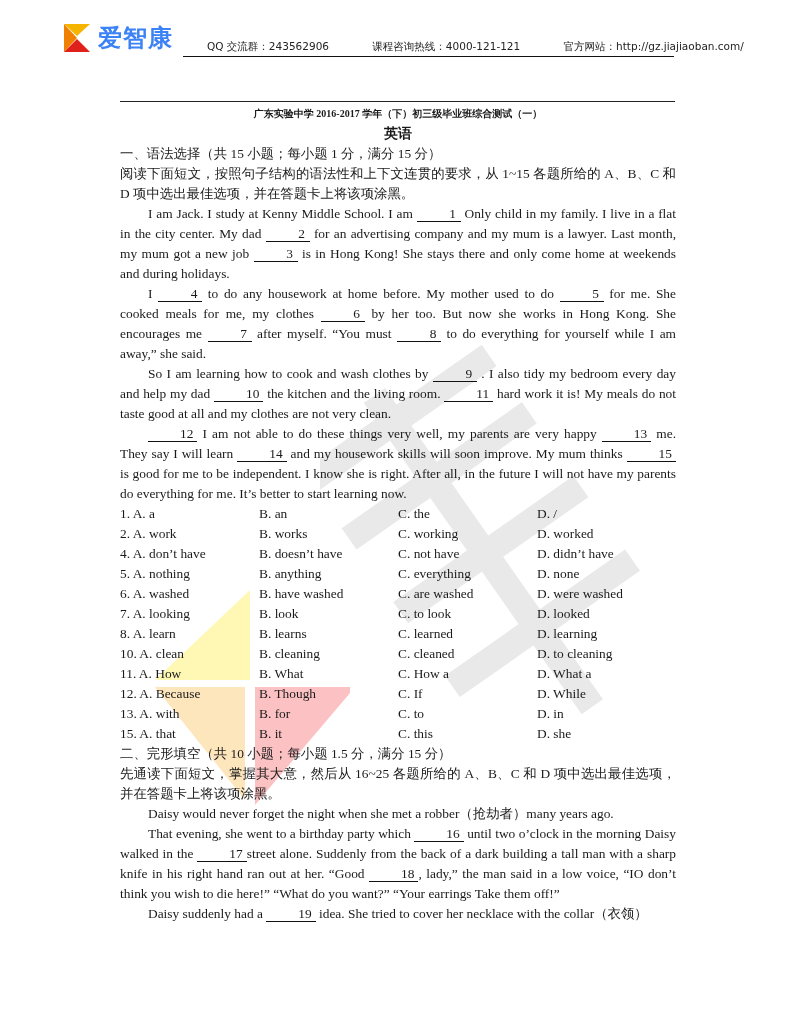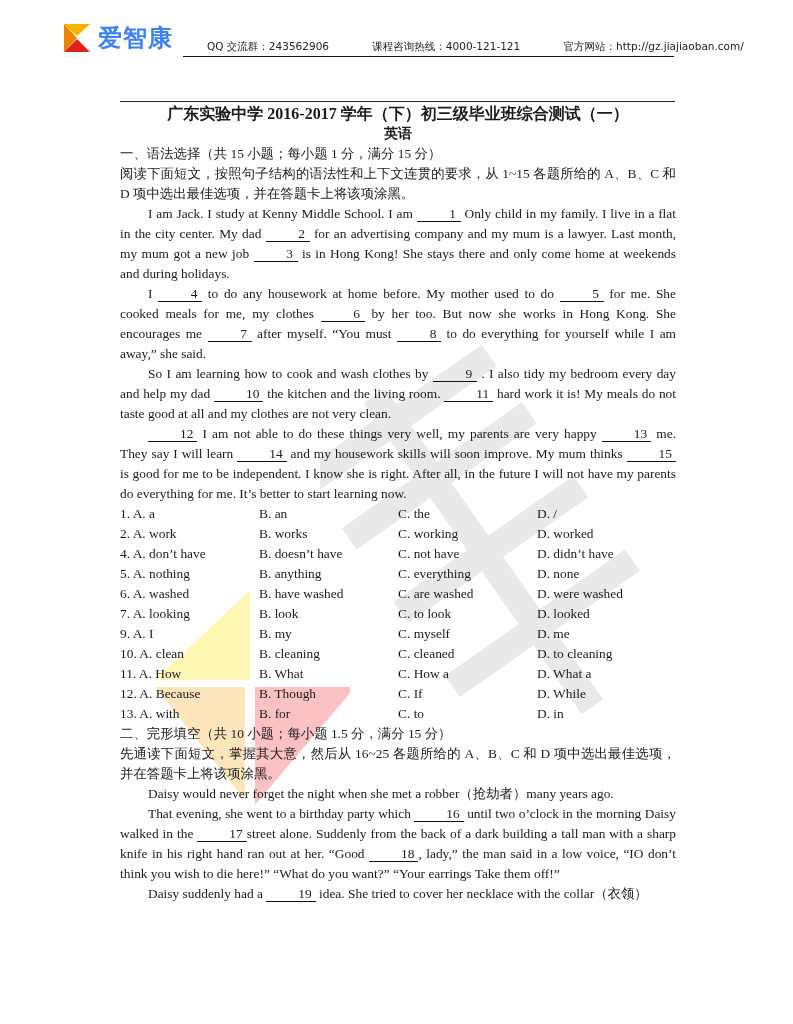--- a/index.html
+++ b/index.html
@@ -8,21 +8,21 @@
   .header { position:absolute; left:62px; top:18px; width:620px; height:40px; }
   .logo-mark { position:absolute; left:0; top:4px; width:30px; height:32px; }
   .logo-text { position:absolute; left:36px; top:2px; font-family:"DejaVu Sans", sans-serif;
                font-size:24px; font-weight:bold; color:#3b82f6; letter-spacing:1px; line-height:36px; }
   .header-info { position:absolute; left:121px; top:20px; width:491px; height:18px;
                  border-bottom:1.5px solid #111; font-family:"DejaVu Sans", sans-serif;
                  font-size:10.5px; line-height:16px; color:#222; white-space:nowrap; }
   .header-info span { margin-right:16px;margin-left:24px; }
   .top-rule { position:absolute; left:120px; top:101px; width:555px; border-top:1px solid #222; }
   .content { position:absolute; left:120px; top:104px; width:556px; font-size:13.4px; line-height:20px; }
-  .title { text-align:center; font-weight:bold; font-size:16px; line-height:20px; }
+  .title { text-align:center; font-weight:bold; font-size:10px; line-height:20px; }
   .subtitle { text-align:center; font-weight:bold; font-size:14px; line-height:20px; }
   .p { text-align:justify; }
   .indent { text-indent:28px; }
   .blank { display:inline-block; border-bottom:1px solid #111; min-width:36px; text-align:center; line-height:15px; padding:0 4px; }
   .opt-row { display:flex; height:20px; }
   .opt { width:140px; white-space:nowrap; }
   .watermark { position:absolute; pointer-events:none; }
 </style>
 </head>
 <body>
@@ -109,24 +109,24 @@
         <div class="opt">C. are washed</div>
         <div class="opt">D. were washed</div>
       </div>
       <div class="opt-row">
         <div class="opt">7. A. looking</div>
         <div class="opt">B. look</div>
         <div class="opt">C. to look</div>
         <div class="opt">D. looked</div>
       </div>
       <div class="opt-row">
-        <div class="opt">9. A. I</div>
-        <div class="opt">B. my</div>
-        <div class="opt">C. myself</div>
-        <div class="opt">D. me</div>
+        <div class="opt">8. A. learn</div>
+        <div class="opt">B. learns</div>
+        <div class="opt">C. learned</div>
+        <div class="opt">D. learning</div>
       </div>
       <div class="opt-row">
         <div class="opt">10. A. clean</div>
         <div class="opt">B. cleaning</div>
         <div class="opt">C. cleaned</div>
         <div class="opt">D. to cleaning</div>
       </div>
       <div class="opt-row">
         <div class="opt">11. A. How</div>
         <div class="opt">B. What</div>
@@ -138,20 +138,26 @@
         <div class="opt">B. Though</div>
         <div class="opt">C. If</div>
         <div class="opt">D. While</div>
       </div>
       <div class="opt-row">
         <div class="opt">13. A. with</div>
         <div class="opt">B. for</div>
         <div class="opt">C. to</div>
         <div class="opt">D. in</div>
       </div>
+      <div class="opt-row">
+        <div class="opt">15. A. that</div>
+        <div class="opt">B. it</div>
+        <div class="opt">C. this</div>
+        <div class="opt">D. she</div>
+      </div>
     </div>
 
   <div>二、完形填空（共 10 小题；每小题 1.5 分，满分 15 分）</div>
   <div class="p">先通读下面短文，掌握其大意，然后从 16~25 各题所给的 A、B、C 和 D 项中选出最佳选项，并在答题卡上将该项涂黑。</div>
   <div class="p indent">Daisy would never forget the night when she met a robber（抢劫者）many years ago.</div>
   <div class="p indent">
     <span>That evening, she went to a birthday party which </span><span class="blank">16</span><span> until two o’clock in the morning Daisy walked in the </span><span class="blank">17</span><span>street alone. Suddenly from the back of a dark building a tall man with a sharp knife in his right hand ran out at her. “Good </span><span class="blank">18</span><span>, lady,” the man said in a low voice, “IO don’t think you wish to die here!” “What do you want?” “Your earrings Take them off!”</span>
   </div>
   <div class="p indent">
     <span>Daisy suddenly had a </span><span class="blank">19</span><span> idea. She tried to cover her necklace with the collar（衣领）</span>

